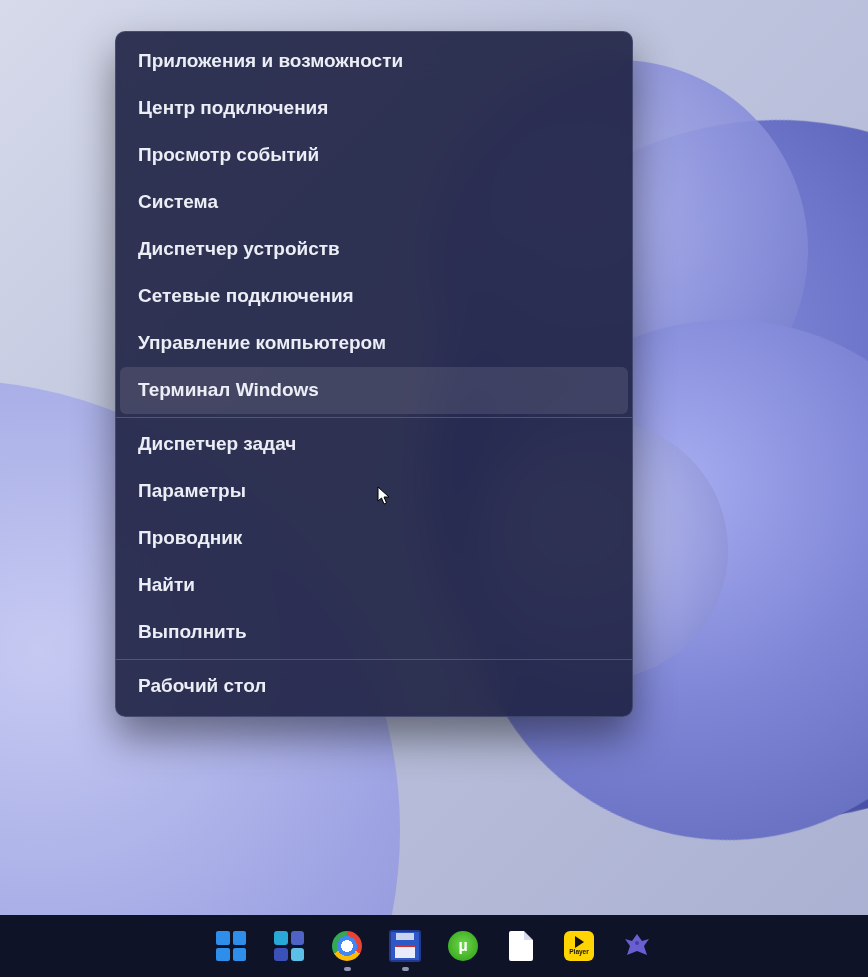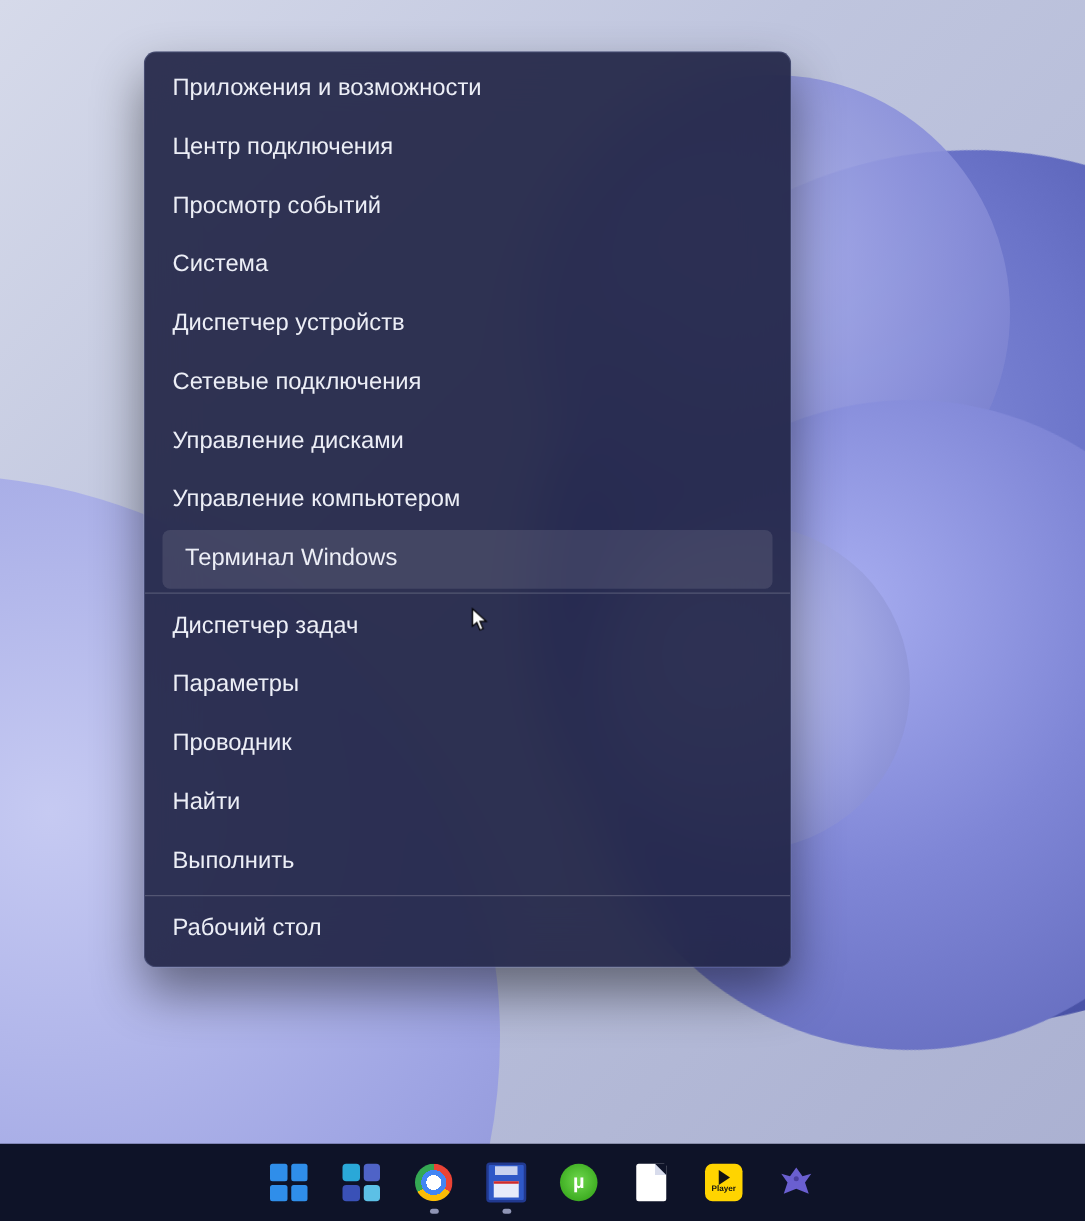--- a/index.html
+++ b/index.html
@@ -37,45 +37,46 @@
         background: radial-gradient(circle at 40% 40%, #b3b8ee 0%, #8a90da 60%, #6c73c3 100%);
         opacity: 0.9;}
   .p5 { width: 260px; height: 260px; right: 140px; top: 420px;
         background: radial-gradient(circle at 40% 40%, #cbcff5 0%, #9aa0e0 60%, #787ec9 100%);
         opacity: 0.95;}
 
   
   .winx-menu {
     position: absolute;
     left: 115px;
-    top: 41px;
+    top: 31px;
     width: 516px;
     background: rgba(30, 33, 66, 0.90);
     border: 1px solid rgba(140,150,200,0.25);
     border-radius: 10px;
     box-shadow: 0 20px 40px rgba(0,0,0,0.45);
     padding: 6px 0;
     backdrop-filter: blur(20px);
     color: #eceef6;
+    font-weight: bold;
   }
   .winx-item {
     display: flex;
     align-items: center;
     justify-content: space-between;
     padding: 0 22px;
     height: 47px;
     font-size: 19px;
     line-height: 1.2;
     cursor: default;
     white-space: nowrap;
   }
   .winx-item.hover {
     background: rgba(255,255,255,0.10);
     border-radius: 6px;
-    margin: 0 14px;
+    margin: 0 4px;
     padding: 0 18px;
   }
   .winx-sep {
     height: 1px;
     background: rgba(255,255,255,0.18);
     margin: 3px 0;
   }
   .winx-item .chev {
     color: #e2e4f0;
     font-size: 16px;
@@ -243,23 +244,20 @@
     <div class="winx-item">
       <span>Система</span>
     </div>
     <div class="winx-item">
       <span>Диспетчер устройств</span>
     </div>
     <div class="winx-item">
       <span>Сетевые подключения</span>
     </div>
     <div class="winx-item">
-      <span>Управление дисками</span>
-    </div>
-    <div class="winx-item">
       <span>Управление компьютером</span>
     </div>
     <div class="winx-item hover">
       <span>Терминал Windows</span>
     </div>
     <div class="winx-sep"></div>
     <div class="winx-item">
       <span>Диспетчер задач</span>
     </div>
     <div class="winx-item">

